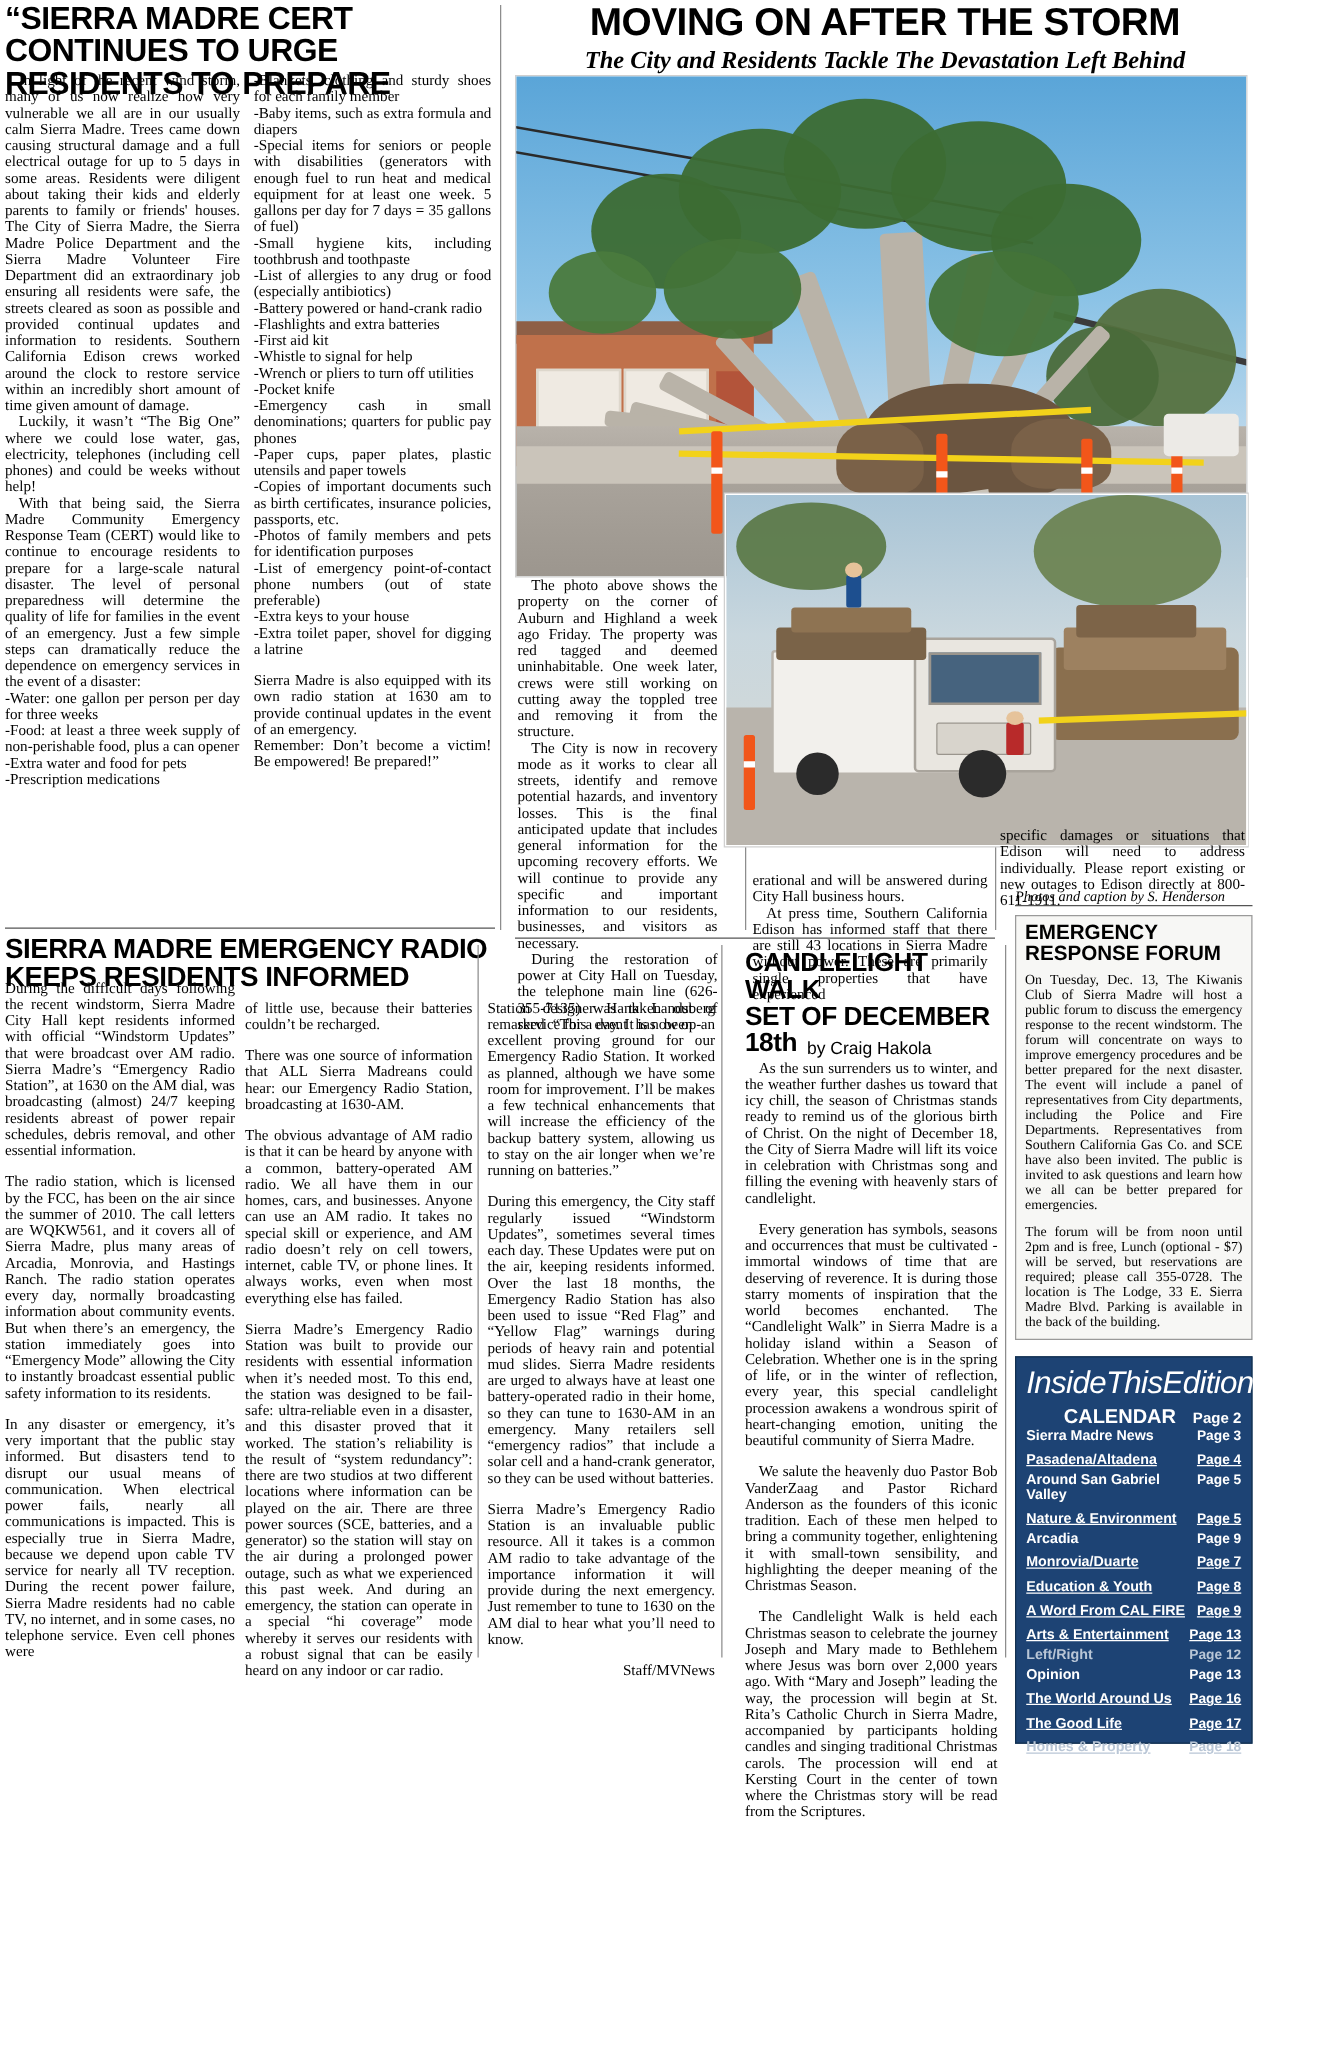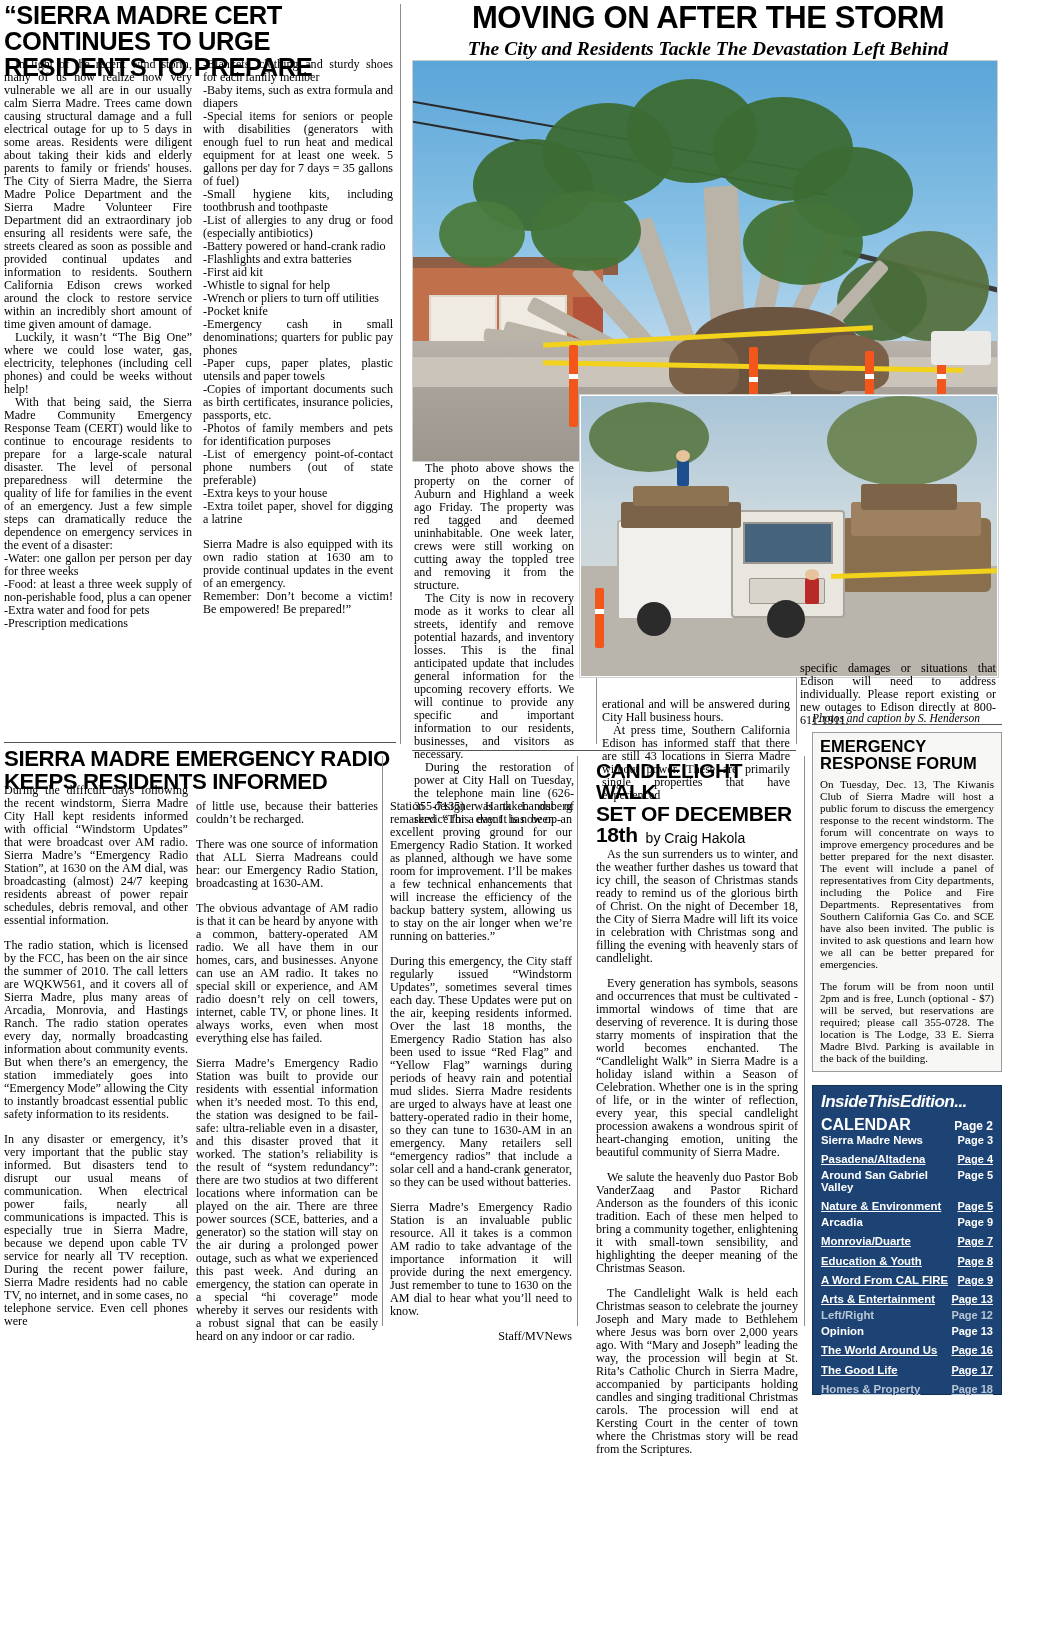--- a/index.html
+++ b/index.html
@@ -137,29 +137,29 @@
   #erf-body p.gap{margin-top:10px;}
 
   
   #inside{
     position:absolute;left:812px;top:1085px;width:190px;height:310px;
     background:#1d4374;color:#fff;padding:6px 8px 4px 8px;box-sizing:border-box;
     border:1px solid #13304f;
   }
   #inside-title{
     font-family:"Liberation Sans",sans-serif;
-    font-weight:bold;font-style:italic;font-size:17px;
+    font-weight:normal;font-style:italic;font-size:25px;
     letter-spacing:-0.5px;margin-bottom:5px;
   }
   .ins-row{
     display:flex;justify-content:space-between;align-items:baseline;
     font-family:"Liberation Sans",sans-serif;font-weight:bold;
     font-size:11.4px;line-height:1.0;margin-bottom:4.4px;
   }
-  .ins-row.first{font-size:16px;margin-bottom:2px;}
+  .ins-row.first{font-size:16px;margin-bottom:2px;margin-left:30px;}
   .ins-row.dim{color:#b9c6d6;}
   .ins-row .pg{font-size:11px;white-space:nowrap;}
   .ins-row.first .pg{font-size:12px;}
   .ins-row.sp{margin-top:8px;text-decoration:underline;}
 
   
   #ad-wrap{position:absolute;left:0;top:1468px;width:1056px;height:175px;background:#fff;}
 </style>
 </head>
 <body>

